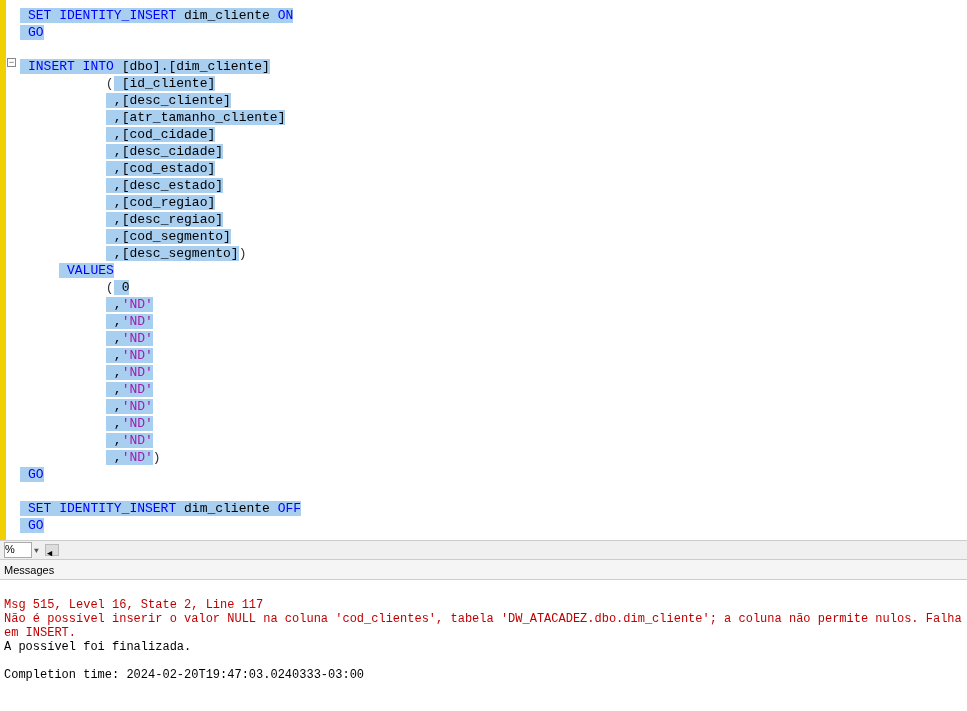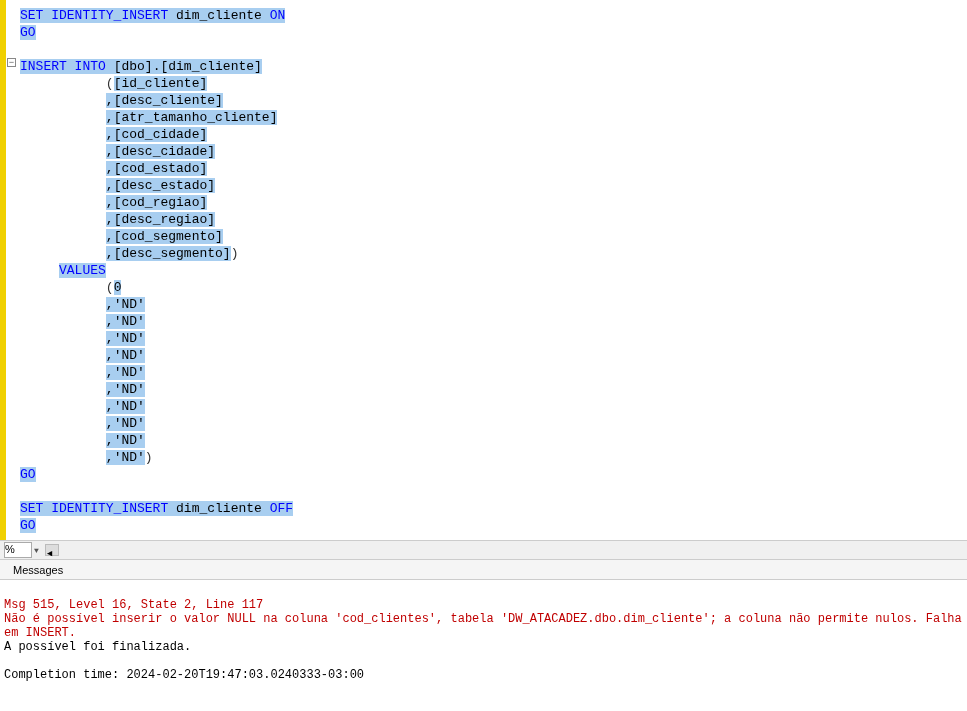--- a/index.html
+++ b/index.html
@@ -48,24 +48,25 @@
     white-space: pre;
     padding-top: 7px;
     line-height: 17px;
   }
   .code-line {
     height: 17px;
     line-height: 17px;
   }
   .hl {
     background: #a8cef0;
+    padding-left: 8px;
   }
   .kw { color: #0000ff; }
   .obj { color: #000; }
-  .str { color: #000000; }
+  .str { color: #a21caf; }
   .plain { color: #000; }
   .paren { color: #333; }
   .zoom-bar {
     height: 20px;
     background: #f0f0f0;
     border-top: 1px solid #ccc;
     border-bottom: 1px solid #ccc;
     display: flex;
     align-items: center;
     padding-left: 4px;
@@ -91,21 +92,21 @@
     border: 1px solid #bbb;
   }
   .messages-tab {
     height: 20px;
     background: #f5f5f5;
     border-bottom: 1px solid #ccc;
     display: flex;
     align-items: center;
     font-family: Segoe UI, Arial, sans-serif;
     font-size: 11px;
-    padding-left: 13px;
+    padding-left: 4px;
   }
   .messages-pane {
     flex: 1;
     background: #fff;
     padding: 4px 4px;
     font-family: Consolas, "Courier New", monospace;
     font-size: 12px;
     line-height: 14px;
     white-space: pre-wrap;
     overflow: hidden;

